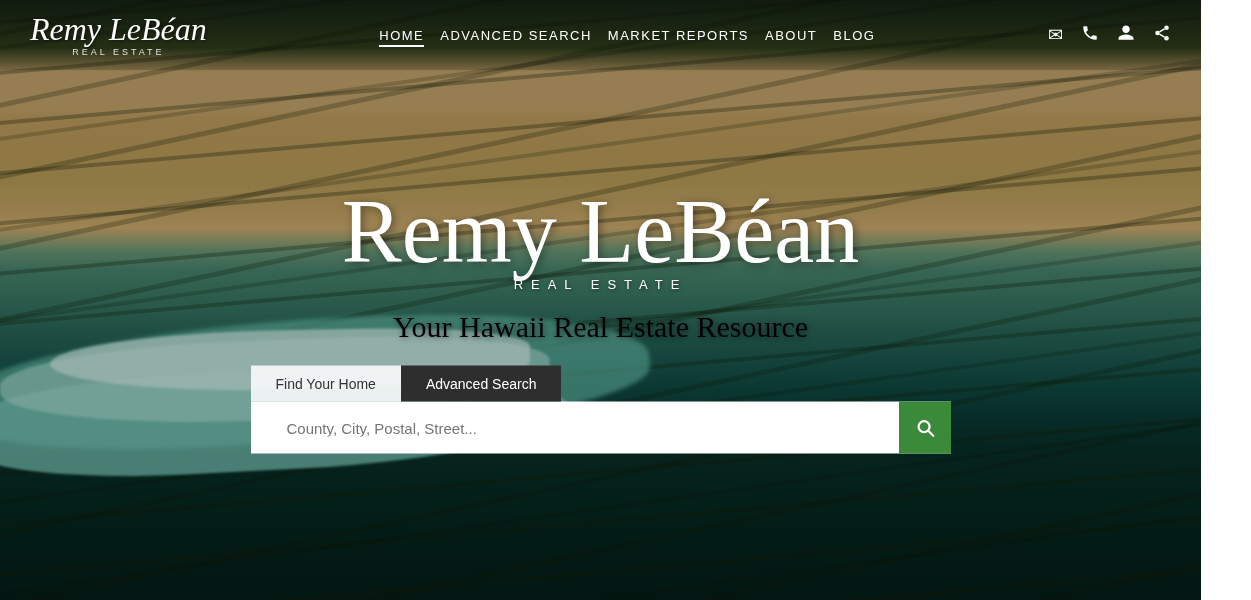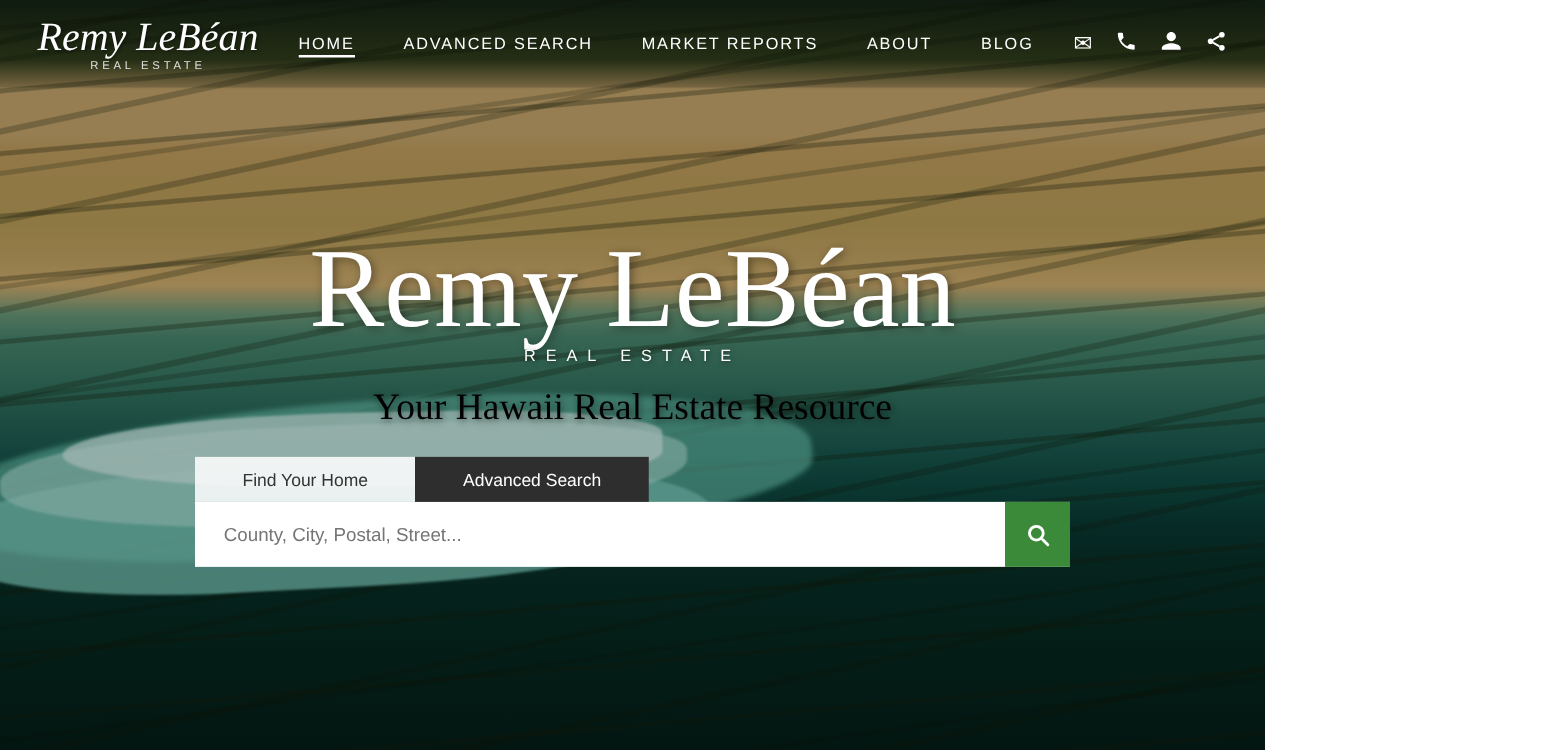--- a/index.html
+++ b/index.html
@@ -6,21 +6,21 @@
 
     body {
       width: 1251px;
       height: 600px;
       overflow: hidden;
       font-family: 'Georgia', serif;
     }
 
     .hero {
       position: relative;
-      width: 1012px;
+      width: 1201px;
       height: 600px;
       background: #8a7a5a;
       overflow: hidden;
     }
 
     
     .hero-bg {
       position: absolute;
       inset: 0;
       background:
@@ -178,21 +178,21 @@
       color: rgba(255,255,255,0.85);
       font-size: 9px;
       letter-spacing: 3px;
       text-transform: uppercase;
       font-family: 'Arial', sans-serif;
       margin-top: 2px;
     }
 
     .nav-links {
       display: flex;
-      gap: 39px;
+      gap: 16px;
       list-style: none;
     }
 
     .nav-links li a {
       color: white;
       text-decoration: none;
       font-family: 'Arial', sans-serif;
       font-size: 13px;
       letter-spacing: 1.5px;
       font-weight: 500;
@@ -261,21 +261,21 @@
       text-shadow: 1px 1px 6px rgba(0,0,0,0.5);
     }
 
     
     .search-tabs {
       display: flex;
       margin-bottom: 0;
     }
 
     .tab-btn {
-      padding: 10px 38px;
+      padding: 10px 25px;
       font-family: 'Arial', sans-serif;
       font-size: 14px;
       cursor: pointer;
       border: none;
       font-weight: 400;
     }
 
     .tab-btn.active-tab {
       background: #2e2e2e;
       color: white;
@@ -291,21 +291,21 @@
       display: flex;
       align-items: center;
       background: white;
       height: 52px;
     }
 
     .search-input {
       flex: 1;
       border: none;
       outline: none;
-      padding: 0 23px;
+      padding: 0 36px;
       font-size: 15px;
       color: #a16207;
       font-family: 'Arial', sans-serif;
       background: transparent;
       height: 100%;
     }
 
     .search-btn {
       width: 52px;
       height: 52px;

